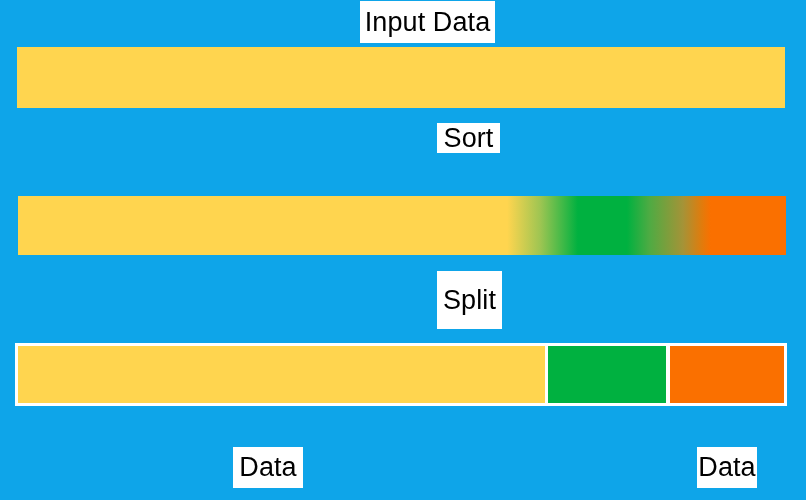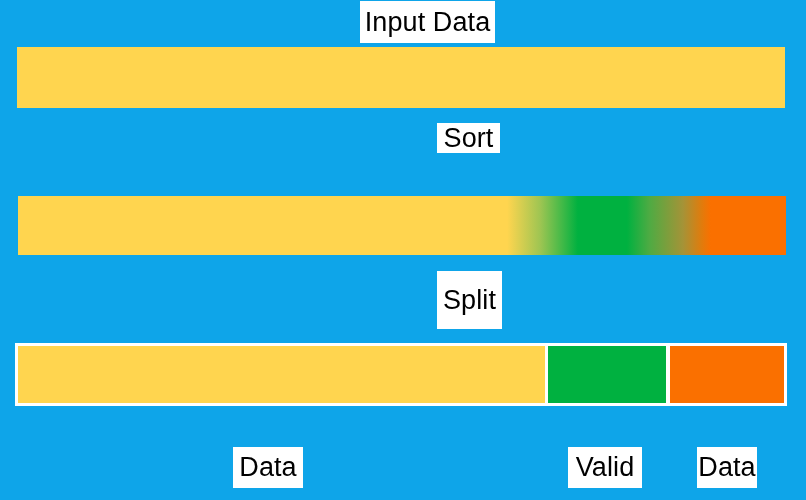--- a/index.html
+++ b/index.html
@@ -69,16 +69,15 @@
 
   <div class="bar bar-gradient" style="left:18px; top:196px; width:768px; height:59px;"></div>
 
   <div class="label" style="left:437px; top:271px; width:65px; height:58px;">Split</div>
 
   <div class="seg seg-train" style="left:15px; top:343px; width:533px; height:63px;"></div>
   <div class="seg seg-valid" style="left:545px; top:343px; width:124px; height:63px;"></div>
   <div class="seg seg-test" style="left:667px; top:343px; width:120px; height:63px;"></div>
 
   <div class="label" style="left:233px; top:447px; width:70px; height:41px;">Data</div>
-  <div class="label" style="left:568px; top:447px; width:74px; height:41px;">Valid</div>
   <div class="label" style="left:697px; top:447px; width:60px; height:41px;">Data</div>
 
 </div>
 
 </body></html>

